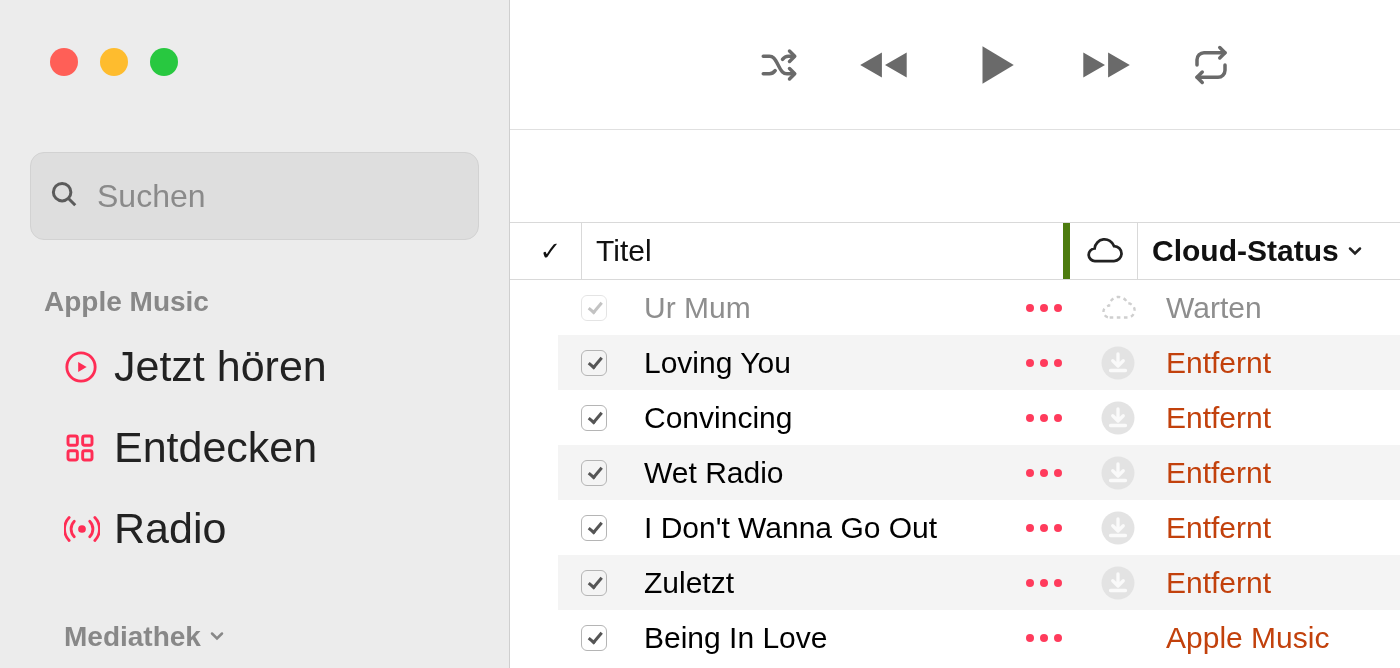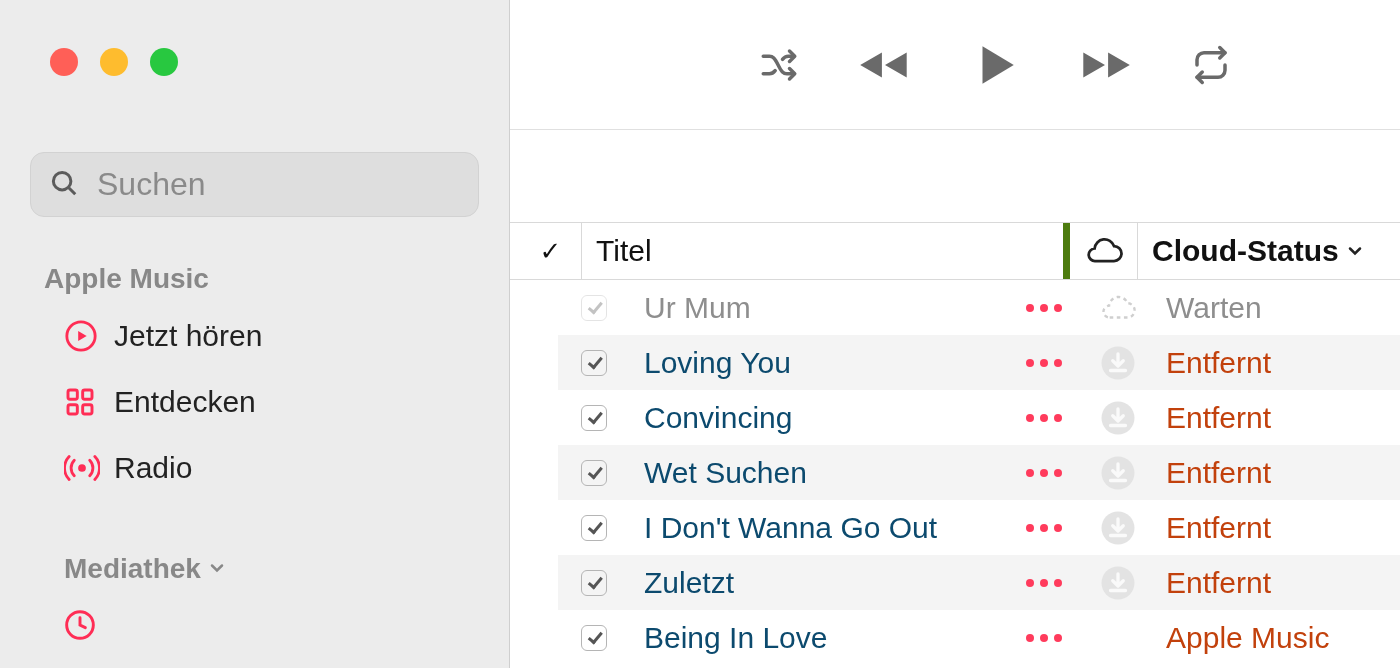--- a/index.html
+++ b/index.html
@@ -20,21 +20,21 @@
     padding: 48px 0 0 50px;
     height: 110px;
   }
   .tl { width: 28px; height: 28px; border-radius: 50%; }
   .tl.red { background: #ff5f57; }
   .tl.yellow { background: #febc2e; }
   .tl.green { background: #28c840; }
 
   .searchwrap {
     margin: 42px 30px 0 30px;
-    height: 65px;
+    height: 88px;
     background: #dedede;
     border-radius: 14px;
     display: flex;
     align-items: center;
     padding: 0 18px;
     border: 1px solid #d2d2d2;
   }
   .searchwrap svg { flex: 0 0 auto; }
   .searchwrap input {
     border: none;
@@ -62,21 +62,21 @@
     padding: 16px 0 16px 64px;
     cursor: default;
   }
   .sb-item .ic {
     width: 44px;
     display: flex;
     align-items: center;
     justify-content: flex-start;
   }
   .sb-item .lbl {
-    font-size: 30px;
+    font-size: 43px;
     color: #222;
     margin-left: 6px;
   }
 
   
   .main {
     flex: 1;
     height: 100%;
     display: flex;
     flex-direction: column;
@@ -119,21 +119,21 @@
   .row.alt { background: #f4f4f4; }
   .r-check { width:72px; display:flex; align-items:center; justify-content:center;}
   .r-check .cb {
     width:26px; height:26px; border:1.5px solid #b5b5b5; border-radius:6px;
     display:flex; align-items:center; justify-content:center;
   }
   .r-check .cb.on::after{
     content:""; width:5px; height:11px; border:solid #555; border-width:0 3px 3px 0; transform: rotate(40deg) translateY(-2px);
   }
   .r-check .cb.faint { opacity:.35; }
-  .r-title { flex:1; padding-left:14px; color:#0c4a6e; display:flex; align-items:center;}
+  .r-title { flex:1; padding-left:14px; color:#000000; display:flex; align-items:center;}
   .r-title.faint{ color:#8e8e8e; }
   .r-more { width:80px; color:#ff2d55; font-size:14px; letter-spacing:4px; display:flex; justify-content:center;}
   .r-more span{ display:inline-block; width:8px; height:8px; border-radius:50%; background:#ff3b5c; margin:0 3px;}
   .r-cloud{ width:68px; display:flex; align-items:center; justify-content:center;}
   .r-status{ width:248px; padding-left:14px; color:#c2410c;}
   .r-status.faint{ color:#8e8e8e;}
 </style>
 </head>
 <body>
 
@@ -318,21 +318,21 @@
             <circle cx="12" cy="12" r="11" fill="#e3e3e3"></circle>
             <path d="M12 6v8m0 0l-3.5-3.5M12 14l3.5-3.5M7 17h10" stroke="#fafafa" stroke-width="2.2" stroke-linecap="round" fill="none"></path>
           </svg>
         </div>
         <div class="r-status">Entfernt</div>
       </div>
       <div class="row alt">
         <div class="r-check">
           <div class="cb on"></div>
         </div>
-        <div class="r-title">Wet Suchen</div>
+        <div class="r-title">Wet Radio</div>
         <div class="r-more">
           <span></span>
           <span></span>
           <span></span>
         </div>
         <div class="r-cloud">
           <svg width="36" height="36" viewBox="0 0 24 24">
             <circle cx="12" cy="12" r="11" fill="#e3e3e3"></circle>
             <path d="M12 6v8m0 0l-3.5-3.5M12 14l3.5-3.5M7 17h10" stroke="#fafafa" stroke-width="2.2" stroke-linecap="round" fill="none"></path>
           </svg>

